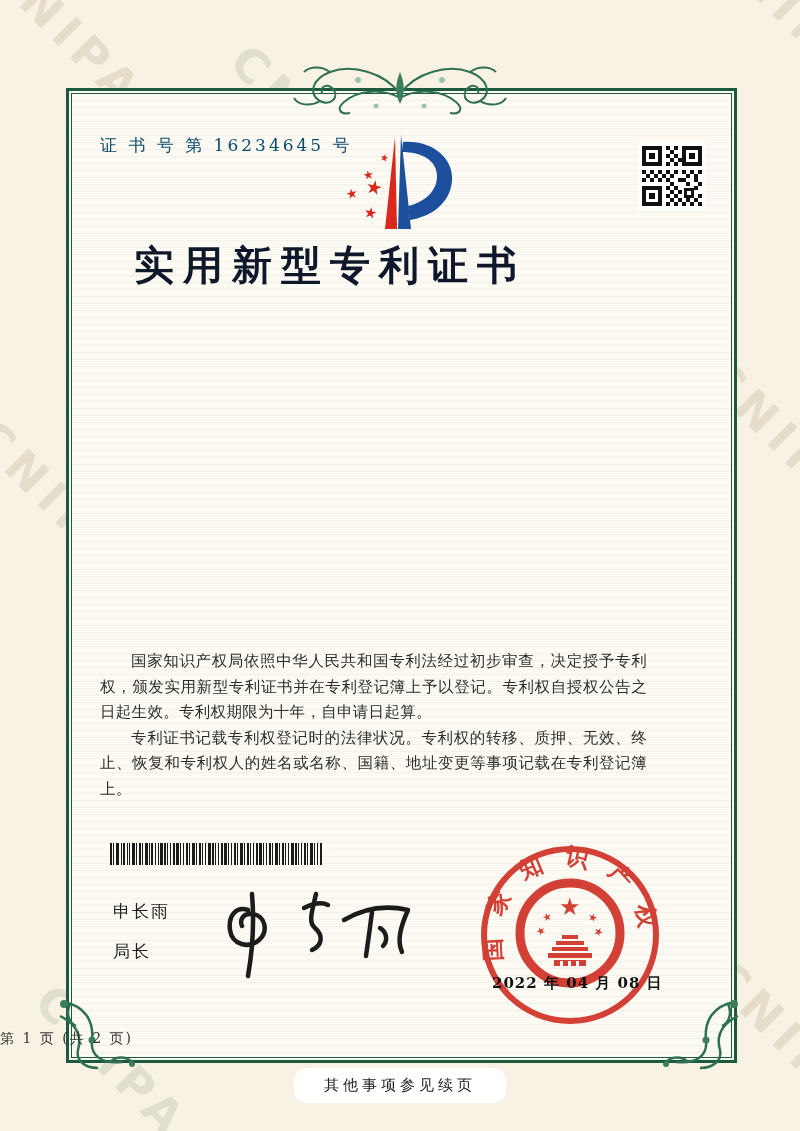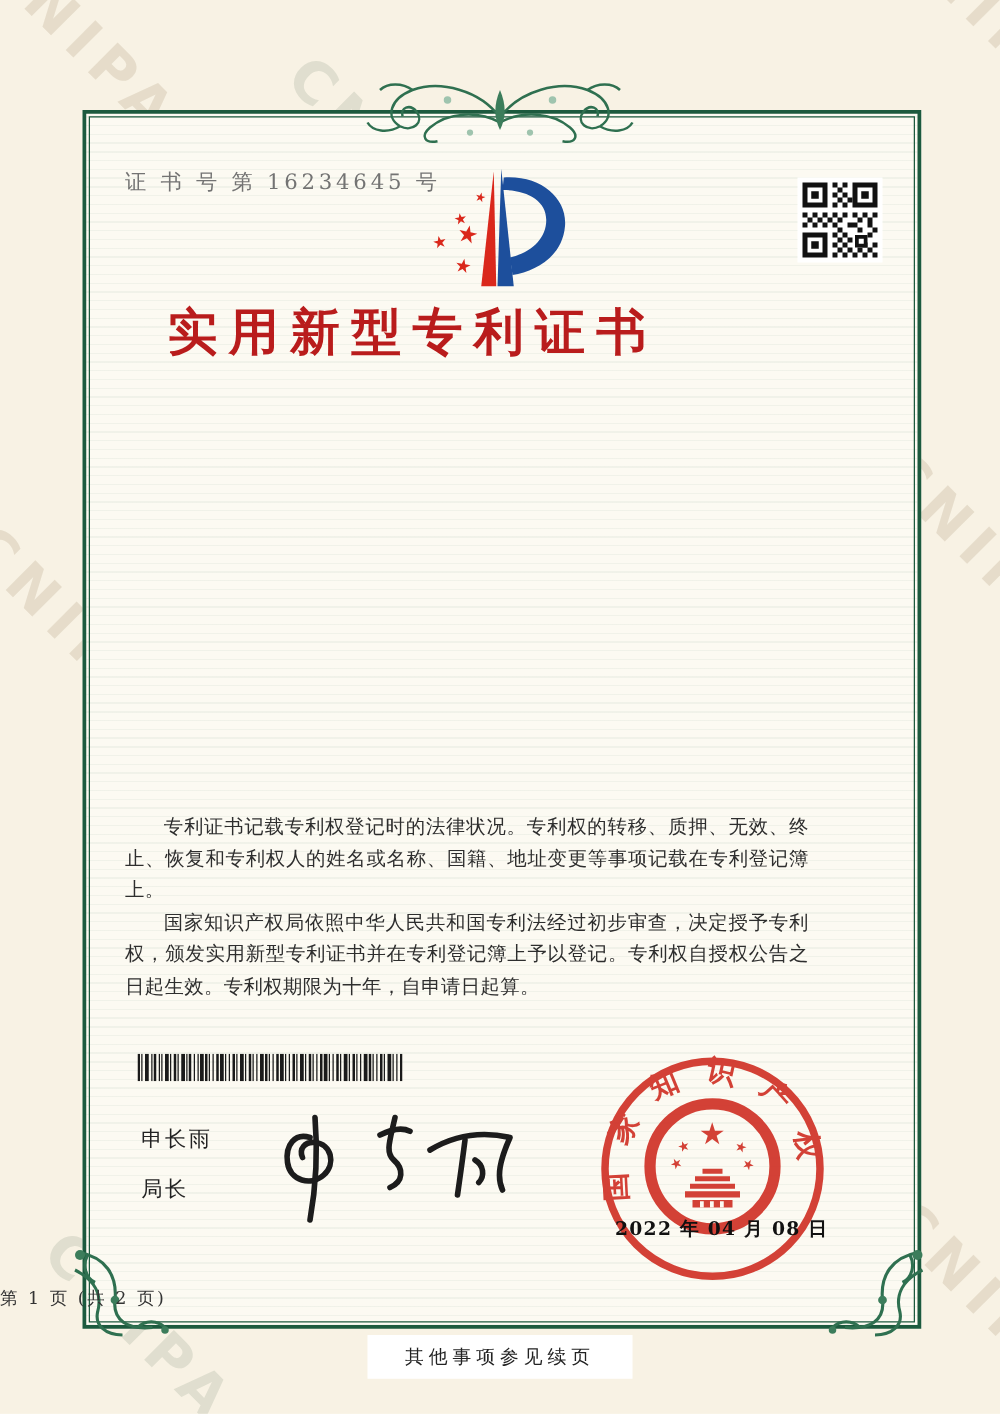--- a/index.html
+++ b/index.html
@@ -24,24 +24,24 @@
     background:
       repeating-linear-gradient(0deg, rgba(30,92,64,0.05) 0 1px, rgba(0,0,0,0) 1px 7px),
       #fcfaf2;
   }
   .frame-inner{
     position:absolute;inset:2px;border:1px solid #1c5a3e;
   }
   .ornament{position:absolute;z-index:3;}
   
   .abs{position:absolute;z-index:4;}
-  .cert-no{left:100px;top:134px;font-size:17px;letter-spacing:3px;color:#737373;}
+  .cert-no{left:100px;top:134px;font-size:17px;letter-spacing:3px;color:#0c4a6e;}
   .title{
     left:0;top:238px;width:660px;text-align:center;
-    font-size:40px;font-weight:bold;letter-spacing:9px;color:#b91c1c;
+    font-size:40px;font-weight:bold;letter-spacing:9px;color:#0f172a;
   }
   .frow{position:absolute;left:100px;width:560px;font-size:16px;line-height:23px;}
   .flabel{
     display:inline-block;width:97px;vertical-align:top;
     text-align:justify;text-align-last:justify;color:#2b2b2b;
   }
   .fcolon{display:inline-block;vertical-align:top;width:17px;}
   .fvalue{display:inline-block;vertical-align:top;max-width:440px;letter-spacing:0.5px;}
   .dual{display:flex;}
   .dual .grp{white-space:nowrap;}
@@ -56,21 +56,21 @@
   .seal-date{
     left:492px;top:974px;width:170px;font-size:15px;color:#111;
     letter-spacing:1px;white-space:nowrap;z-index:6;font-weight:bold;
   }
   .page-no{left:0;top:1030px;width:800px;font-size:14px;color:#333;letter-spacing:2px;}
   .cont-note{
     left:0;top:1068px;width:800px;text-align:center;z-index:5;
   }
   .cont-note span{
     display:inline-block;background:#ffffff;padding:8px 30px;
-    font-size:15px;color:#222;letter-spacing:4px;
+    font-size:15px;color:#222;letter-spacing:4px;border-radius:13px;
   }
   .qr{left:638px;top:142px;width:68px;height:68px;background:#fff;z-index:4;}
   svg text{font-family:"DejaVu Sans","Liberation Sans",sans-serif;}
 </style>
 </head>
 <body>
 
 <span class="wm" style="left:-30px;top:5px;">CNIPA</span>
 <span class="wm green" style="left:210px;top:95px;">CNIPA</span>
 <span class="wm" style="left:690px;top:-20px;">CNIPA</span>
@@ -196,22 +196,22 @@
 <div class="frow dual" style="top:621px;">
   <span class="grp grp1">
     <span class="flabel">授权公告日</span><span class="fcolon">：</span><span>2022 年 04 月 08 日</span>
   </span>
   <span class="grp">
     <span class="flabel">授权公告号</span><span class="fcolon">：</span><span>CN 216236527 U</span>
   </span>
 </div>
 
 <div class="abs paras">
+  <p>国家知识产权局依照中华人民共和国专利法经过初步审查，决定授予专利权，颁发实用新型专利证书并在专利登记簿上予以登记。专利权自授权公告之日起生效。专利权期限为十年，自申请日起算。</p>
   <p>专利证书记载专利权登记时的法律状况。专利权的转移、质押、无效、终止、恢复和专利权人的姓名或名称、国籍、地址变更等事项记载在专利登记簿上。</p>
-  <p>国家知识产权局依照中华人民共和国专利法经过初步审查，决定授予专利权，颁发实用新型专利证书并在专利登记簿上予以登记。专利权自授权公告之日起生效。专利权期限为十年，自申请日起算。</p>
 </div>
 
 <svg class="abs" style="left:110px;top:843px;" width="212" height="22" viewBox="0 0 212 22">
   <path fill="#1a1a1a" d="M0,0h2v22H0z M3,0h1v22H3z M6,0h3v22H6z M11,0h1v22h-1z M13,0h2v22h-2z M17,0h1v22h-1z M19,0h1v22h-1z M22,0h3v22h-3z
    M26,0h1v22h-1z M29,0h2v22h-2z M32,0h1v22h-1z M35,0h3v22h-3z M39,0h1v22h-1z M41,0h2v22h-2z M45,0h1v22h-1z M48,0h1v22h-1z M50,0h3v22h-3z
    M54,0h2v22h-2z M57,0h1v22h-1z M60,0h1v22h-1z M63,0h2v22h-2z M66,0h3v22h-3z M70,0h1v22h-1z M73,0h1v22h-1z M76,0h2v22h-2z M79,0h1v22h-1z
    M82,0h3v22h-3z M86,0h1v22h-1z M89,0h2v22h-2z M92,0h1v22h-1z M95,0h1v22h-1z M98,0h3v22h-3z M102,0h2v22h-2z M105,0h1v22h-1z M108,0h1v22h-1z
    M111,0h2v22h-2z M114,0h3v22h-3z M118,0h1v22h-1z M121,0h1v22h-1z M124,0h2v22h-2z M127,0h1v22h-1z M130,0h3v22h-3z M134,0h1v22h-1z
    M137,0h2v22h-2z M140,0h1v22h-1z M143,0h1v22h-1z M146,0h2v22h-2z M149,0h3v22h-3z M153,0h1v22h-1z M156,0h1v22h-1z M159,0h2v22h-2z
    M162,0h1v22h-1z M165,0h3v22h-3z M169,0h1v22h-1z M172,0h2v22h-2z M175,0h1v22h-1z M178,0h1v22h-1z M181,0h3v22h-3z M185,0h2v22h-2z

